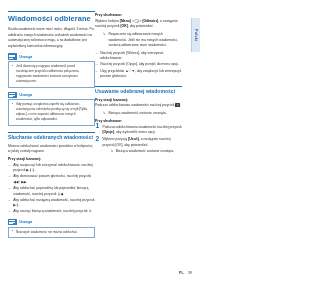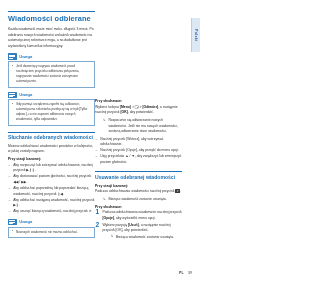--- a/index.html
+++ b/index.html
@@ -19,21 +19,20 @@
     inset: 0;
     background: #ffffff;
   }
   .columns {
     position: absolute;
     left: 8px;
     top: 11px;
     width: 184px;
     display: flex;
     gap: 0;
-    align-items: flex-end;
   }
   .col {
     width: 87px;
     flex: 0 0 87px;
   }
   
   .h1 {
     color: #1b6fb5;
     font-size: 7.4px;
     font-weight: bold;

